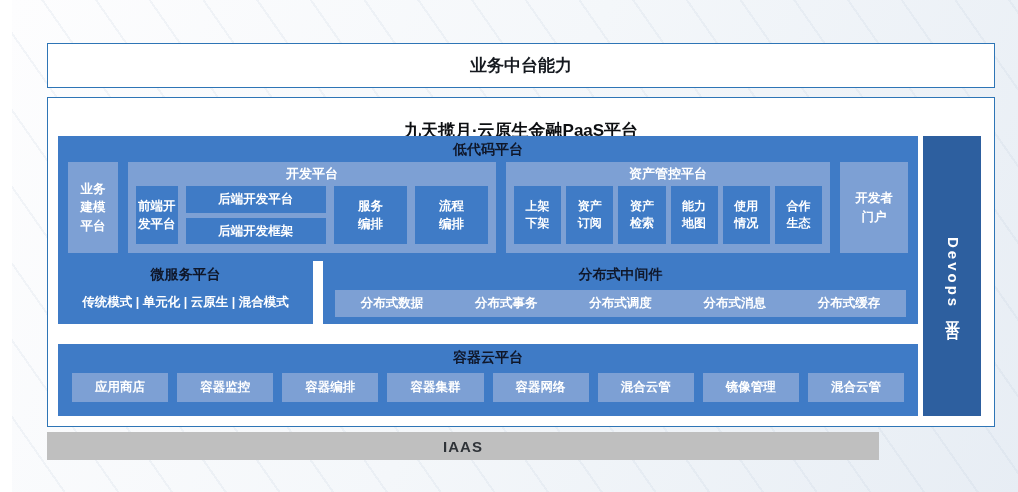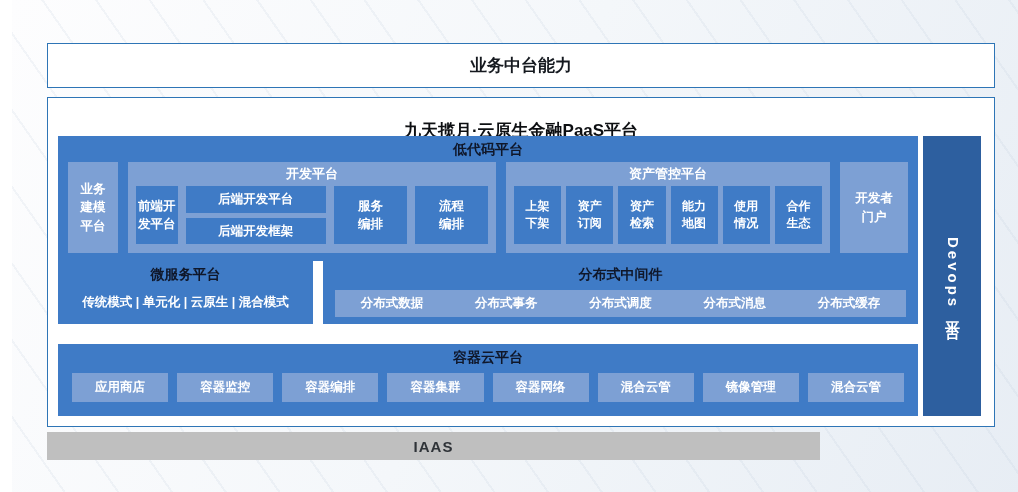--- a/index.html
+++ b/index.html
@@ -103,21 +103,21 @@
   .mw-body { display:flex; gap:0; padding:7px 12px 0; }
   .mw-body .leaf { flex:1; height:27px; }
 
   
   .containercloud { position:absolute; left:10px; top:246px; width:860px; height:72px; }
   .cc-body { display:flex; gap:9px; padding:7px 14px 0; }
   .cc-body .leaf { flex:1; height:29px; }
 
   
   .iaas {
-    position:absolute; left:35px; top:432px; width:773px; height:28px;
+    position:absolute; left:35px; top:432px; width:832px; height:28px;
     background: var(--iaas_gray, #BFBFBF);
     display:flex; align-items:center; justify-content:center;
     font-size:15px; font-weight:bold; color:#2f3338; letter-spacing:1px;text-align:center;
   }
 </style>
 </head>
 <body>
 
 <div class="page">
 

